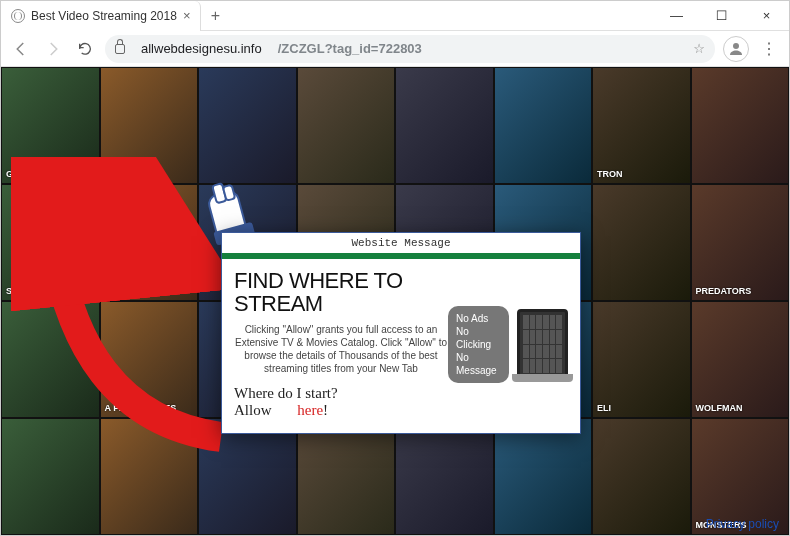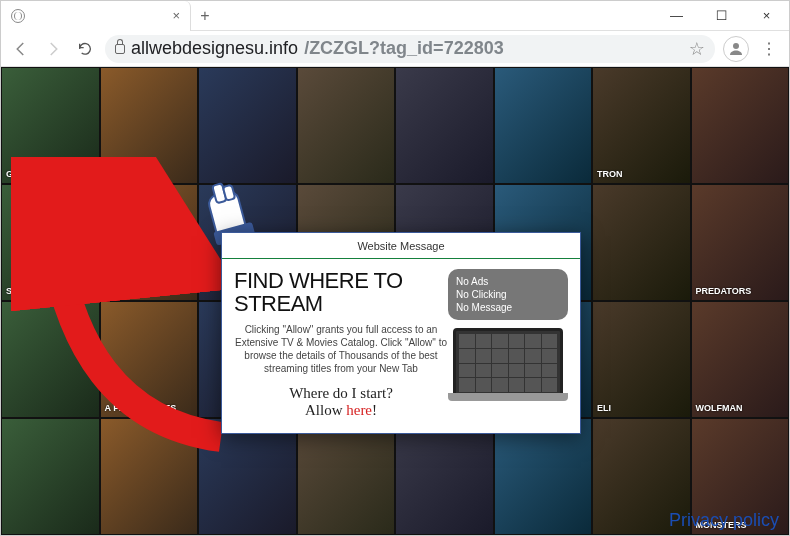--- a/index.html
+++ b/index.html
@@ -7,68 +7,69 @@
 .window { width: 100%; height: 100%; border: 1px solid #ccc; display: flex; flex-direction: column; }
 .titlebar { height: 30px; background: #fff; display: flex; align-items: center; border-bottom: 1px solid #e0e0e0; }
 .tab { display: flex; align-items: center; height: 30px; padding: 0 10px; background: #fff; border-right: 1px solid #ddd; border-top-left-radius: 6px; border-top-right-radius: 6px; min-width: 190px; font-size: 12px; color: #333; gap: 6px; }
 .tab-close { font-size: 13px; color: #666; margin-left: auto; cursor: pointer; }
 .newtab { width: 28px; text-align: center; color: #666; font-size: 16px; cursor: pointer; }
 .winctrls { margin-left: auto; display: flex; }
 .winctrl { width: 45px; height: 30px; display: flex; align-items: center; justify-content: center; color: #333; font-size: 13px; cursor: pointer; }
 .toolbar { height: 36px; display: flex; align-items: center; padding: 0 8px; gap: 8px; border-bottom: 1px solid #e0e0e0; }
 .navbtn { width: 24px; height: 24px; display: flex; align-items: center; justify-content: center; color: #888; cursor: pointer; }
 .navbtn.active { color: #444; }
-.addressbar { flex: 1; height: 28px; background: #f1f3f4; border-radius: 14px; display: flex; align-items: center; padding: 0 10px; font-size: 18px; color: #555; gap: 6px; }
+.addressbar { flex: 1; height: 28px; background: #f1f3f4; border-radius: 14px; display: flex; align-items: center; padding: 0 10px; font-size: 13px; color: #555; gap: 16px; }
 .addressbar .url-dark { color: #202124; }
 .addressbar .url-light { color: #80868b; font-weight: bold; }
 .star { color: #888; cursor: pointer; }
 .avatar { width: 26px; height: 26px; border-radius: 50%; border: 1px solid #ccc; display: flex; align-items: center; justify-content: center; color: #666; cursor: pointer; }
 .menu { color: #666; font-size: 16px; cursor: pointer; width: 24px; text-align: center; }
 .content { flex: 1; position: relative; overflow: hidden; }
 .posters { position: absolute; inset: 0; display: grid; grid-template-columns: repeat(8, 1fr); }
 .poster { background: #222; border: 1px solid #111; position: relative; overflow: hidden; }
 .poster::after { content: attr(data-label); position: absolute; bottom: 4px; left: 4px; color: #fff; font-size: 9px; font-weight: bold; text-shadow: 0 0 2px #000; }
 .p1{background:linear-gradient(135deg,#3a5e3a,#1a2a1a)}.p2{background:linear-gradient(135deg,#8a5a2a,#3a2a1a)}.p3{background:linear-gradient(135deg,#2a3a5a,#1a1a2a)}.p4{background:linear-gradient(135deg,#5a4a3a,#2a2a1a)}.p5{background:linear-gradient(135deg,#3a3a4a,#1a1a2a)}.p6{background:linear-gradient(135deg,#2a5a7a,#0a2a3a)}.p7{background:linear-gradient(135deg,#4a3a2a,#1a1a0a)}.p8{background:linear-gradient(135deg,#5a3a2a,#2a1a1a)}
 .banner { height: 32px; background: #1da1f2; color: #fff; display: flex; align-items: center; justify-content: center; font-size: 15px; }
 .banner .big { font-weight: 900; font-size: 22px; margin: 0 4px; }
 .popup { position: absolute; top: 165px; left: 220px; width: 360px; background: #fff; border: 1px solid #3b5a9a; box-shadow: 0 4px 20px rgba(0,0,0,0.5); }
-.popup-head { height: 26px; background: #fff; border-bottom: 1px solid #15803d; display: flex; align-items: center; justify-content: center; font-size: 11px; color: #333; }
+.popup-head { height: 26px; background: #fff; border-bottom: 6px solid #15803d; display: flex; align-items: center; justify-content: center; font-size: 11px; color: #333; font-family: Liberation Mono, monospace; }
 .popup-body { padding: 10px 12px 14px; display: flex; }
 .popup-left { flex: 1; }
 .headline { font-family: Impact, 'Arial Black', sans-serif; font-size: 22px; line-height: 1.05; color: #111; letter-spacing: -0.5px; }
 .headline .blue { color: #1a7cd6; }
 .subtext { font-size: 10px; color: #444; margin-top: 8px; text-align: center; line-height: 1.3; }
-.where { font-family: Georgia, serif; font-size: 15px; text-align: center; margin-top: 10px; color: #222; }
-.where .red { color: #d62222; }
-.popup-right { width: 120px; display: flex; flex-direction: column; gap: 8px; align-items: center; }
+.where { font-family: Georgia, serif; font-size: 15px; margin-top: 10px; color: #222; }
+.where .red { color: #d62222; margin-left: 22px; }
+.popup-right { width: 120px; display: flex; gap: 8px; align-items: center; }
 .pill { background: #777; color: #fff; border-radius: 10px; padding: 6px 8px; font-size: 10px; line-height: 1.3; width: 100%; }
 .laptop { width: 110px; height: 70px; background: #333; border-radius: 4px; position: relative; border: 3px solid #222; }
 .laptop::after { content: ""; position: absolute; bottom: -6px; left: -8px; right: -8px; height: 8px; background: #999; border-radius: 0 0 4px 4px; }
 .laptop-grid { position: absolute; inset: 3px; display: grid; grid-template-columns: repeat(6,1fr); grid-template-rows: repeat(4,1fr); gap: 1px; }
 .laptop-grid div { background: #555; }
 .lg1{background:#8a3a3a}.lg2{background:#3a5a8a}.lg3{background:#5a8a3a}.lg4{background:#8a7a3a}.lg5{background:#4a3a6a}.lg6{background:#7a4a3a}
 .arrow-svg { position: absolute; top: 90px; left: 10px; pointer-events: none; }
 .hand { position: absolute; top: 125px; left: 210px; pointer-events: none; }
 .hand-shape { width: 32px; height: 44px; background: #fff; border: 2px solid #3b5a9a; border-radius: 10px 10px 4px 4px; position: relative; transform: rotate(-15deg); }
 .hand-shape::before { content:""; position:absolute; top:-12px; left:6px; width:8px; height:16px; background:#fff; border:2px solid #3b5a9a; border-radius:4px; }
 .hand-shape::after { content:""; position:absolute; top:-8px; left:16px; width:7px; height:12px; background:#fff; border:2px solid #3b5a9a; border-radius:4px; }
 .cuff { position:absolute; bottom:-8px; left:-4px; width:40px; height:14px; background:#3b5a9a; border-radius:3px; }
-.footer-link { position: absolute; bottom: 4px; right: 10px; font-size: 18px; color: #1a4db3; cursor: pointer; }
+.footer-link { position: absolute; bottom: 4px; right: 10px; font-size: 12px; color: #1a4db3; cursor: pointer; }
 .globe-icon { width: 14px; height: 14px; border: 1px solid #888; border-radius: 50%; position: relative; }
 .globe-icon::after { content:""; position:absolute; inset:2px; border:1px solid #888; border-radius:50%; border-top:none; border-bottom:none; }
 .lock-icon { width: 10px; height: 10px; border: 1.5px solid #666; border-radius: 2px; position: relative; }
 .lock-icon::before { content:""; position:absolute; top:-6px; left:1px; width:4px; height:5px; border:1.5px solid #666; border-bottom:none; border-radius:3px 3px 0 0; }
 </style>
 </head>
 <body>
 
 <div class="window">
   <div class="titlebar">
     <div class="tab">
       <span class="globe-icon"></span>
+      <span>Best Video Streaming 2018</span>
       <span class="tab-close">×</span>
     </div>
     <div class="newtab">+</div>
     <div class="winctrls">
       <div class="winctrl">—</div>
       <div class="winctrl">☐</div>
       <div class="winctrl">×</div>
     </div>
   </div>
 

